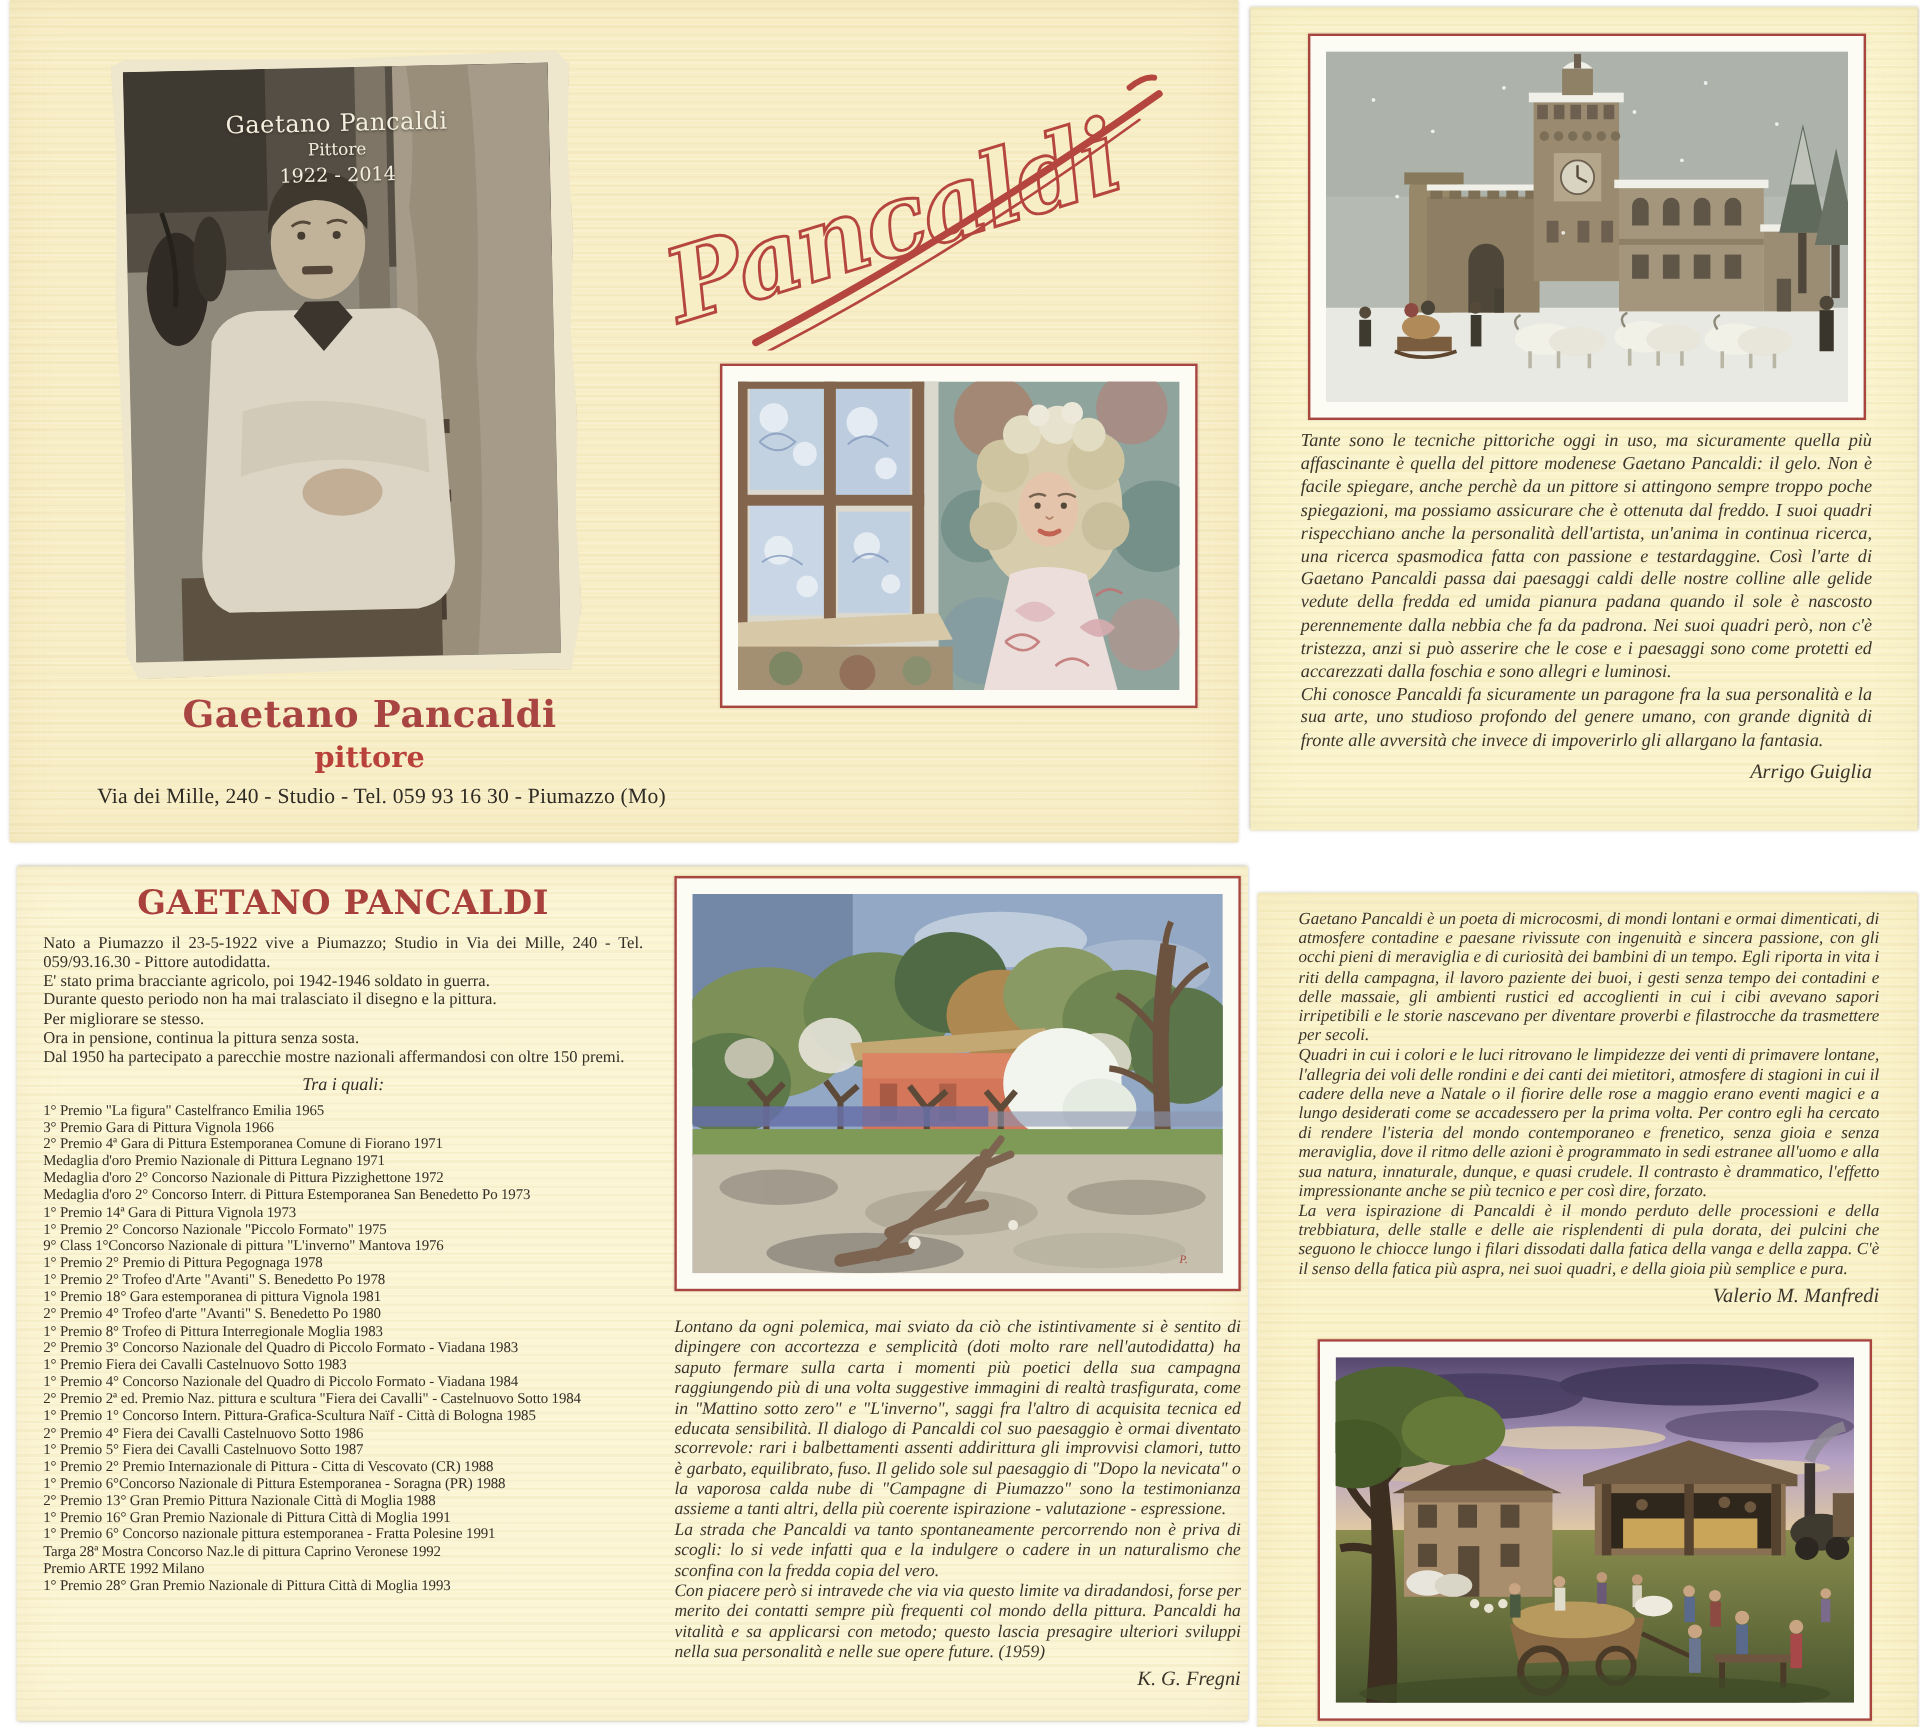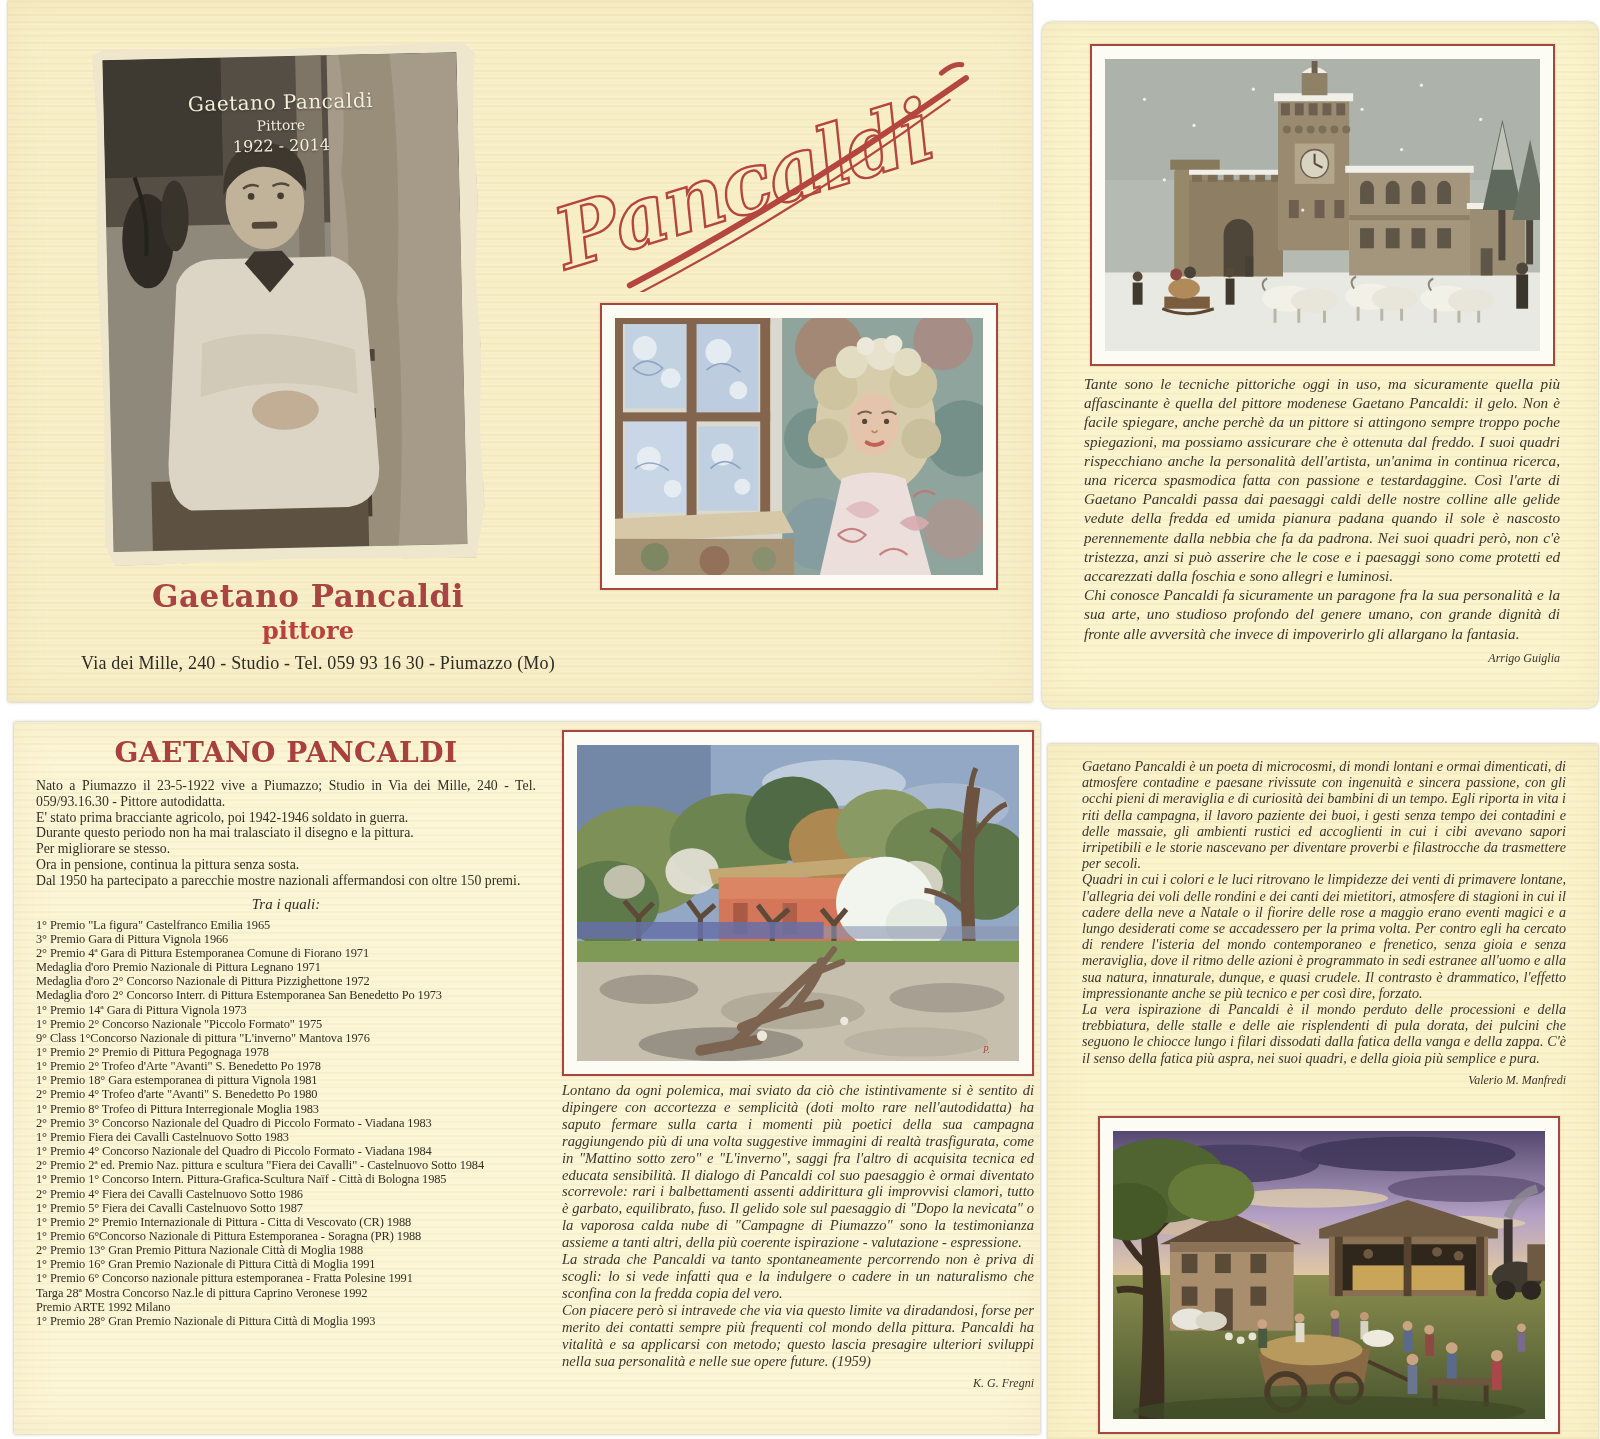--- a/index.html
+++ b/index.html
@@ -8,21 +8,21 @@
     font-family:"Liberation Serif", serif;overflow:hidden;
   }
   .sheet{
     position:absolute;
     box-shadow:0 0 3px rgba(120,110,80,.55), inset 0 0 40px rgba(200,170,90,.12);
     background-image:
       repeating-linear-gradient(to bottom, rgba(255,255,255,.16) 0 1px, rgba(0,0,0,0) 1px 4px),
       repeating-linear-gradient(to bottom, rgba(190,160,90,.07) 0 2px, rgba(0,0,0,0) 2px 7px);
   }
   #sheet-tl{left:8px;top:0;width:1024px;height:702px;background-color:#f8eec6;}
-  #sheet-tr{left:1042px;top:22px;width:556px;height:686px;background-color:#faf3cb;border-radius:10px;}
+  #sheet-tr{left:1042px;top:6px;width:556px;height:686px;background-color:#faf3cb;}
   #sheet-bl{left:14px;top:722px;width:1026px;height:712px;background-color:#fcf5d4;}
   #sheet-br{left:1048px;top:744px;width:550px;height:705px;background-color:#faf2c9;}
 
   
   .photo-wrap{
     position:absolute;left:90px;top:46px;width:382px;height:516px;
     background:#efe7cd;transform:rotate(-1.3deg);
     padding:10px 18px 14px 10px;box-sizing:border-box;
     clip-path:polygon(0% 1%,3% 0%,50% .6%,97% 0%,100% 2.2%,99.2% 15%,100% 30%,99% 45%,100% 60%,99.2% 75%,100% 90%,97.5% 100%,50% 99.4%,3% 100%,.4% 96%,1% 70%,0% 40%,.8% 15%);
     box-shadow:2px 3px 6px rgba(90,80,50,.35);
@@ -54,23 +54,23 @@
   .art-card svg{display:block;width:100%;height:100%;}
   #art-woman{left:592px;top:303px;width:398px;height:287px;}
   #art-castle{left:48px;top:22px;width:465px;height:322px;}
   #art-landscape{left:548px;top:8px;width:472px;height:346px;}
   #art-farm{left:50px;top:372px;width:462px;height:318px;}
 
   
   .review{font-style:italic;color:#3b352c;text-align:justify;}
   .review p{margin:0;}
   #tr-review{position:absolute;left:42px;top:352px;width:476px;font-size:15.2px;line-height:19.2px;}
-  #bm-review{position:absolute;left:548px;top:360px;width:472px;font-size:14.6px;line-height:16.9px;}
+  #bm-review{position:absolute;left:548px;top:376px;width:472px;font-size:14.6px;line-height:16.9px;}
   #br-review{position:absolute;left:34px;top:14px;width:484px;font-size:14.2px;line-height:16.2px;}
-  .review-sig{text-align:right;font-style:italic;color:#3b352c;margin-top:6px;font-size:12px;}
+  .review-sig{text-align:right;font-style:italic;color:#3b352c;margin-top:6px;font-size:17px;}
 
   
   .bio-col{position:absolute;left:22px;top:14px;width:500px;}
   .bio-title{
     font-family:"DejaVu Serif", serif;font-weight:bold;font-size:28px;color:#a8403c;
     text-align:center;letter-spacing:.5px;margin-bottom:9px;
   }
   .bio-text{font-size:13.8px;line-height:15.8px;color:#332e26;text-align:justify;}
   .bio-text p{margin:0;}
   .awards-intro{font-style:italic;text-align:center;font-size:15px;color:#332e26;margin:7px 0 5px;}

